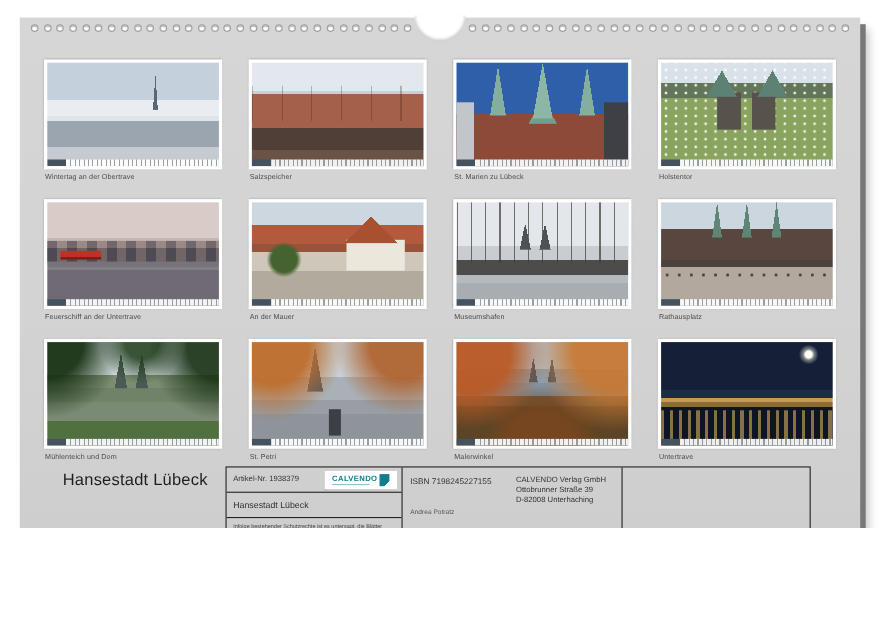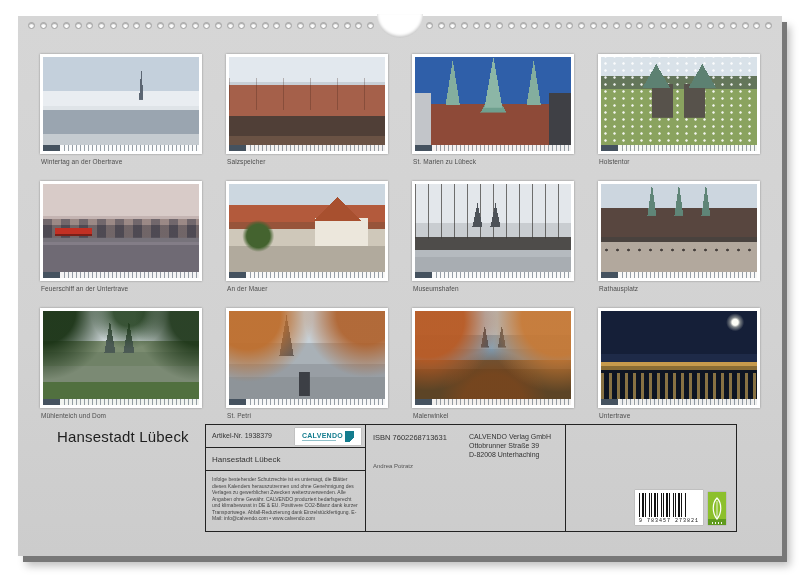--- a/index.html
+++ b/index.html
@@ -1,16 +1,16 @@
 <!DOCTYPE html>
 <html><head>
 <meta charset="utf-8">
 <style>
   html,body{margin:0;padding:0;background:#fff;font-family:"Liberation Sans",sans-serif;}
-  .stage{position:relative;width:800px;height:577px;background:#fff;overflow:hidden;}
+  .stage{position:relative;width:800px;height:480px;background:#fff;overflow:hidden;}
 
   
   .card{position:absolute;left:18px;top:16px;width:764px;height:540px;
         background:linear-gradient(180deg,#d6d6d6 0,#d2d2d2 60%,#cccccc 100%);
         box-shadow:5px 6px 0 #787878, 8px 10px 8px rgba(0,0,0,.25);}
 
   
   .holes{position:absolute;top:6px;display:flex;justify-content:space-between;height:8px;}
   .holes.left{left:10px;width:346px;}
   .holes.right{right:10px;width:346px;}
@@ -323,21 +323,21 @@
         </div>
         <div class="lrow2">
           <span class="cal-title-row">Hansestadt Lübeck</span>
         </div>
         <div class="lrow3">
           <div class="legal">Infolge bestehender Schutzrechte ist es untersagt, die Blätter dieses Kalenders herauszutrennen und ohne Genehmigung des Verlages zu gewerblichen Zwecken weiterzuverwenden. Alle Angaben ohne Gewähr. CALVENDO produziert bedarfsgerecht und klimabewusst in DE &amp; EU. Positivere CO2-Bilanz dank kurzer Transportwege. Abfall-Reduzierung dank Einzelstückfertigung. E-Mail: info@calvendo.com • www.calvendo.com</div>
         </div>
       </div>
 
       <div class="col mid">
-        <span class="isbn">ISBN 7602268713631</span>
+        <span class="isbn">ISBN 7198245227155</span>
         <div class="publisher">
           <div>CALVENDO Verlag GmbH</div>
           <div>Ottobrunner Straße 39</div>
           <div>D-82008 Unterhaching</div>
         </div>
         <span class="author">Andrea Potratz</span>
       </div>
 
       <div class="col right">
         <div class="code-wrap">

